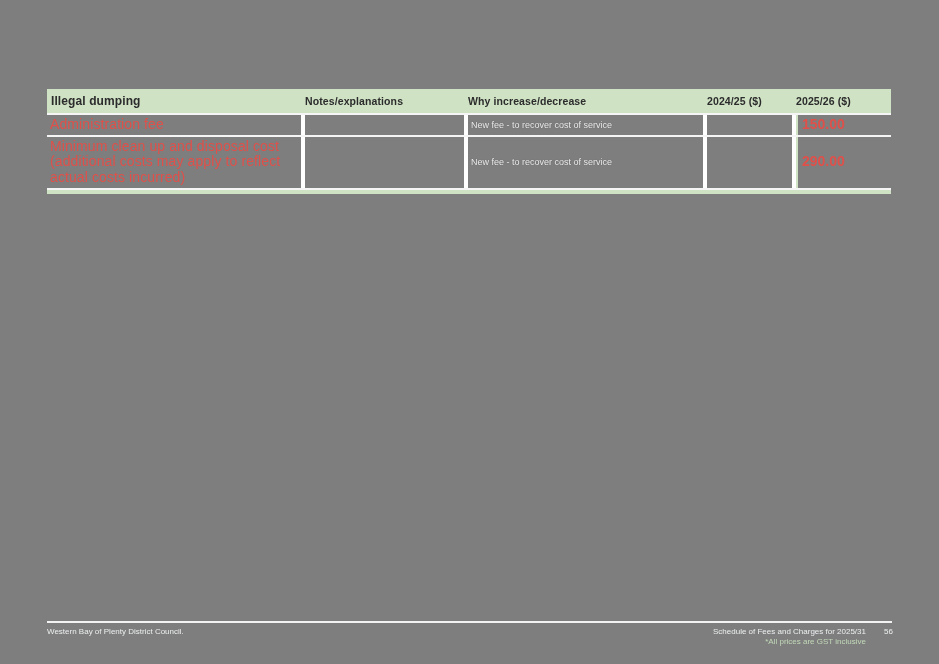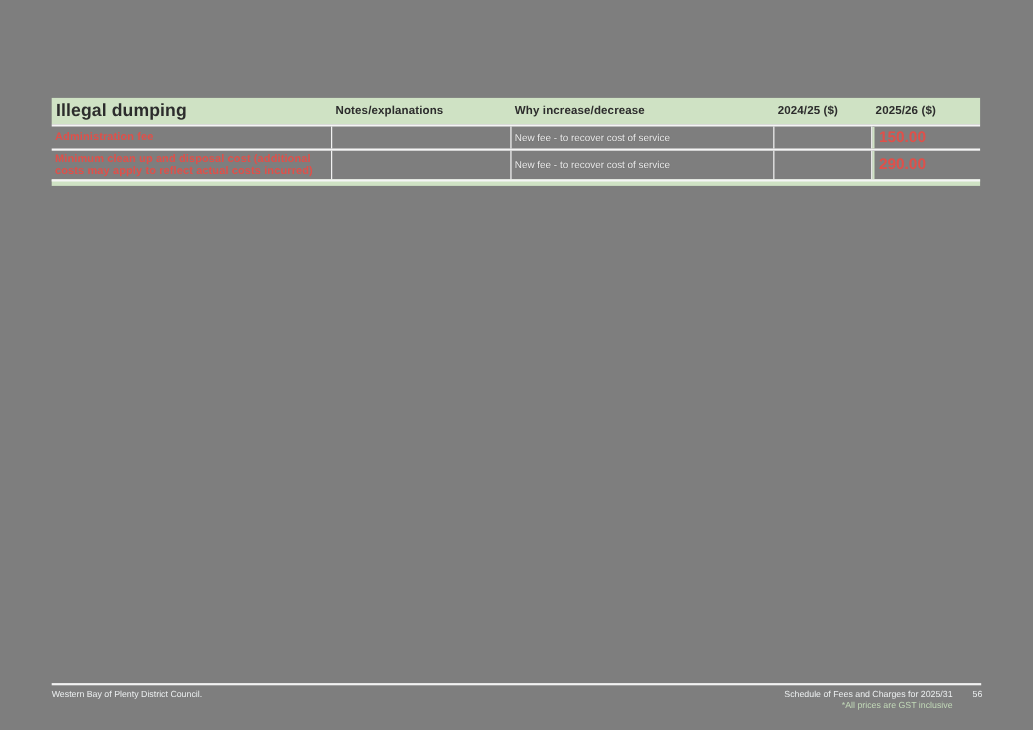--- a/index.html
+++ b/index.html
@@ -32,51 +32,51 @@
     color: #2c2c2c;
     font-weight: bold;
     font-size: 10.5px;
     letter-spacing: 0.1px;
     box-sizing: border-box;
     padding-left: 4px;
     white-space: nowrap;
     overflow: hidden;
   }
   .thead .cell.c1 {
-    font-size: 16px;
+    font-size: 12px;
   }
   .trow {
     display: flex;
     border-top: 2px solid #f5f5f5;
   }
   .trow .cell {
     box-sizing: border-box;
     padding: 2px 3px 2px 3px;
     display: flex;
     align-items: center;
     line-height: 1.12;
   }
   .trow .cell + .cell {
-    border-left: 1px solid #ffffff;
+    border-left: 4px solid #ffffff;
   }
   .trow .cell.c5 {
     box-shadow: inset 2px 0 0 #cfe2c4;
     padding-left: 6px;
   }
   .row-1 { min-height: 15px; }
   .row-2 { min-height: 20px; }
   .c1 { width: 254px; }
   .c2 { width: 163px; }
   .c3 { width: 239px; }
   .c4 { width: 89px; }
   .c5 { width: 99px; }
   .item-text {
     color: #e0504a;
-    font-size: 10px;
-    font-weight: bold;
+    font-size: 14px;
+    font-weight: normal;
     letter-spacing: 0.1px;
   }
   .why-text {
     color: #ededed;
     font-size: 9px;
     text-shadow: 0 0 1px rgba(60,60,60,0.6);
   }
   .value-text {
     color: #e0504a;
     font-size: 14px;

